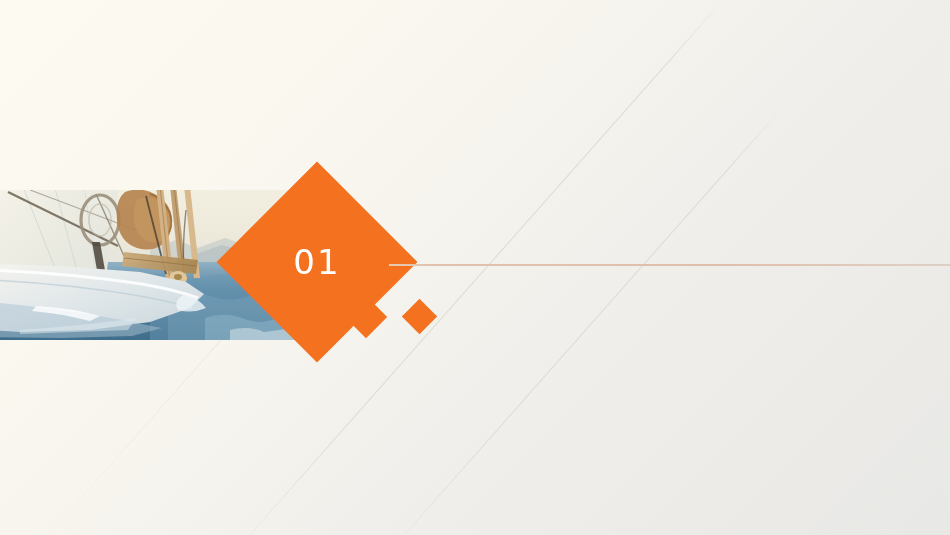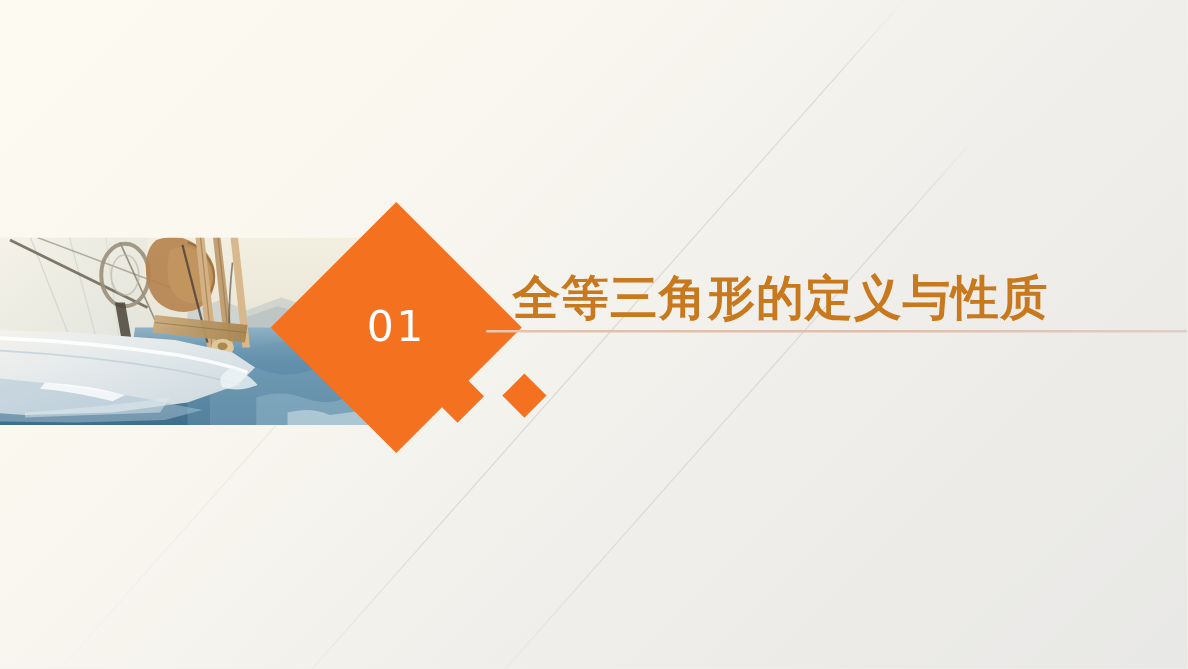--- a/index.html
+++ b/index.html
@@ -212,17 +212,16 @@
     </svg>
   </div>
 
   <div class="diamond" id="diamond-main">
     <div class="num">01</div>
   </div>
 
   <div class="diamond" id="diamond-small-1"></div>
   <div class="diamond" id="diamond-small-2"></div>
 
-  <div id="title">全等三角形的定义与性质</div>
 
   <div id="title-rule"></div>
 
 </div>
 
 </body></html>

